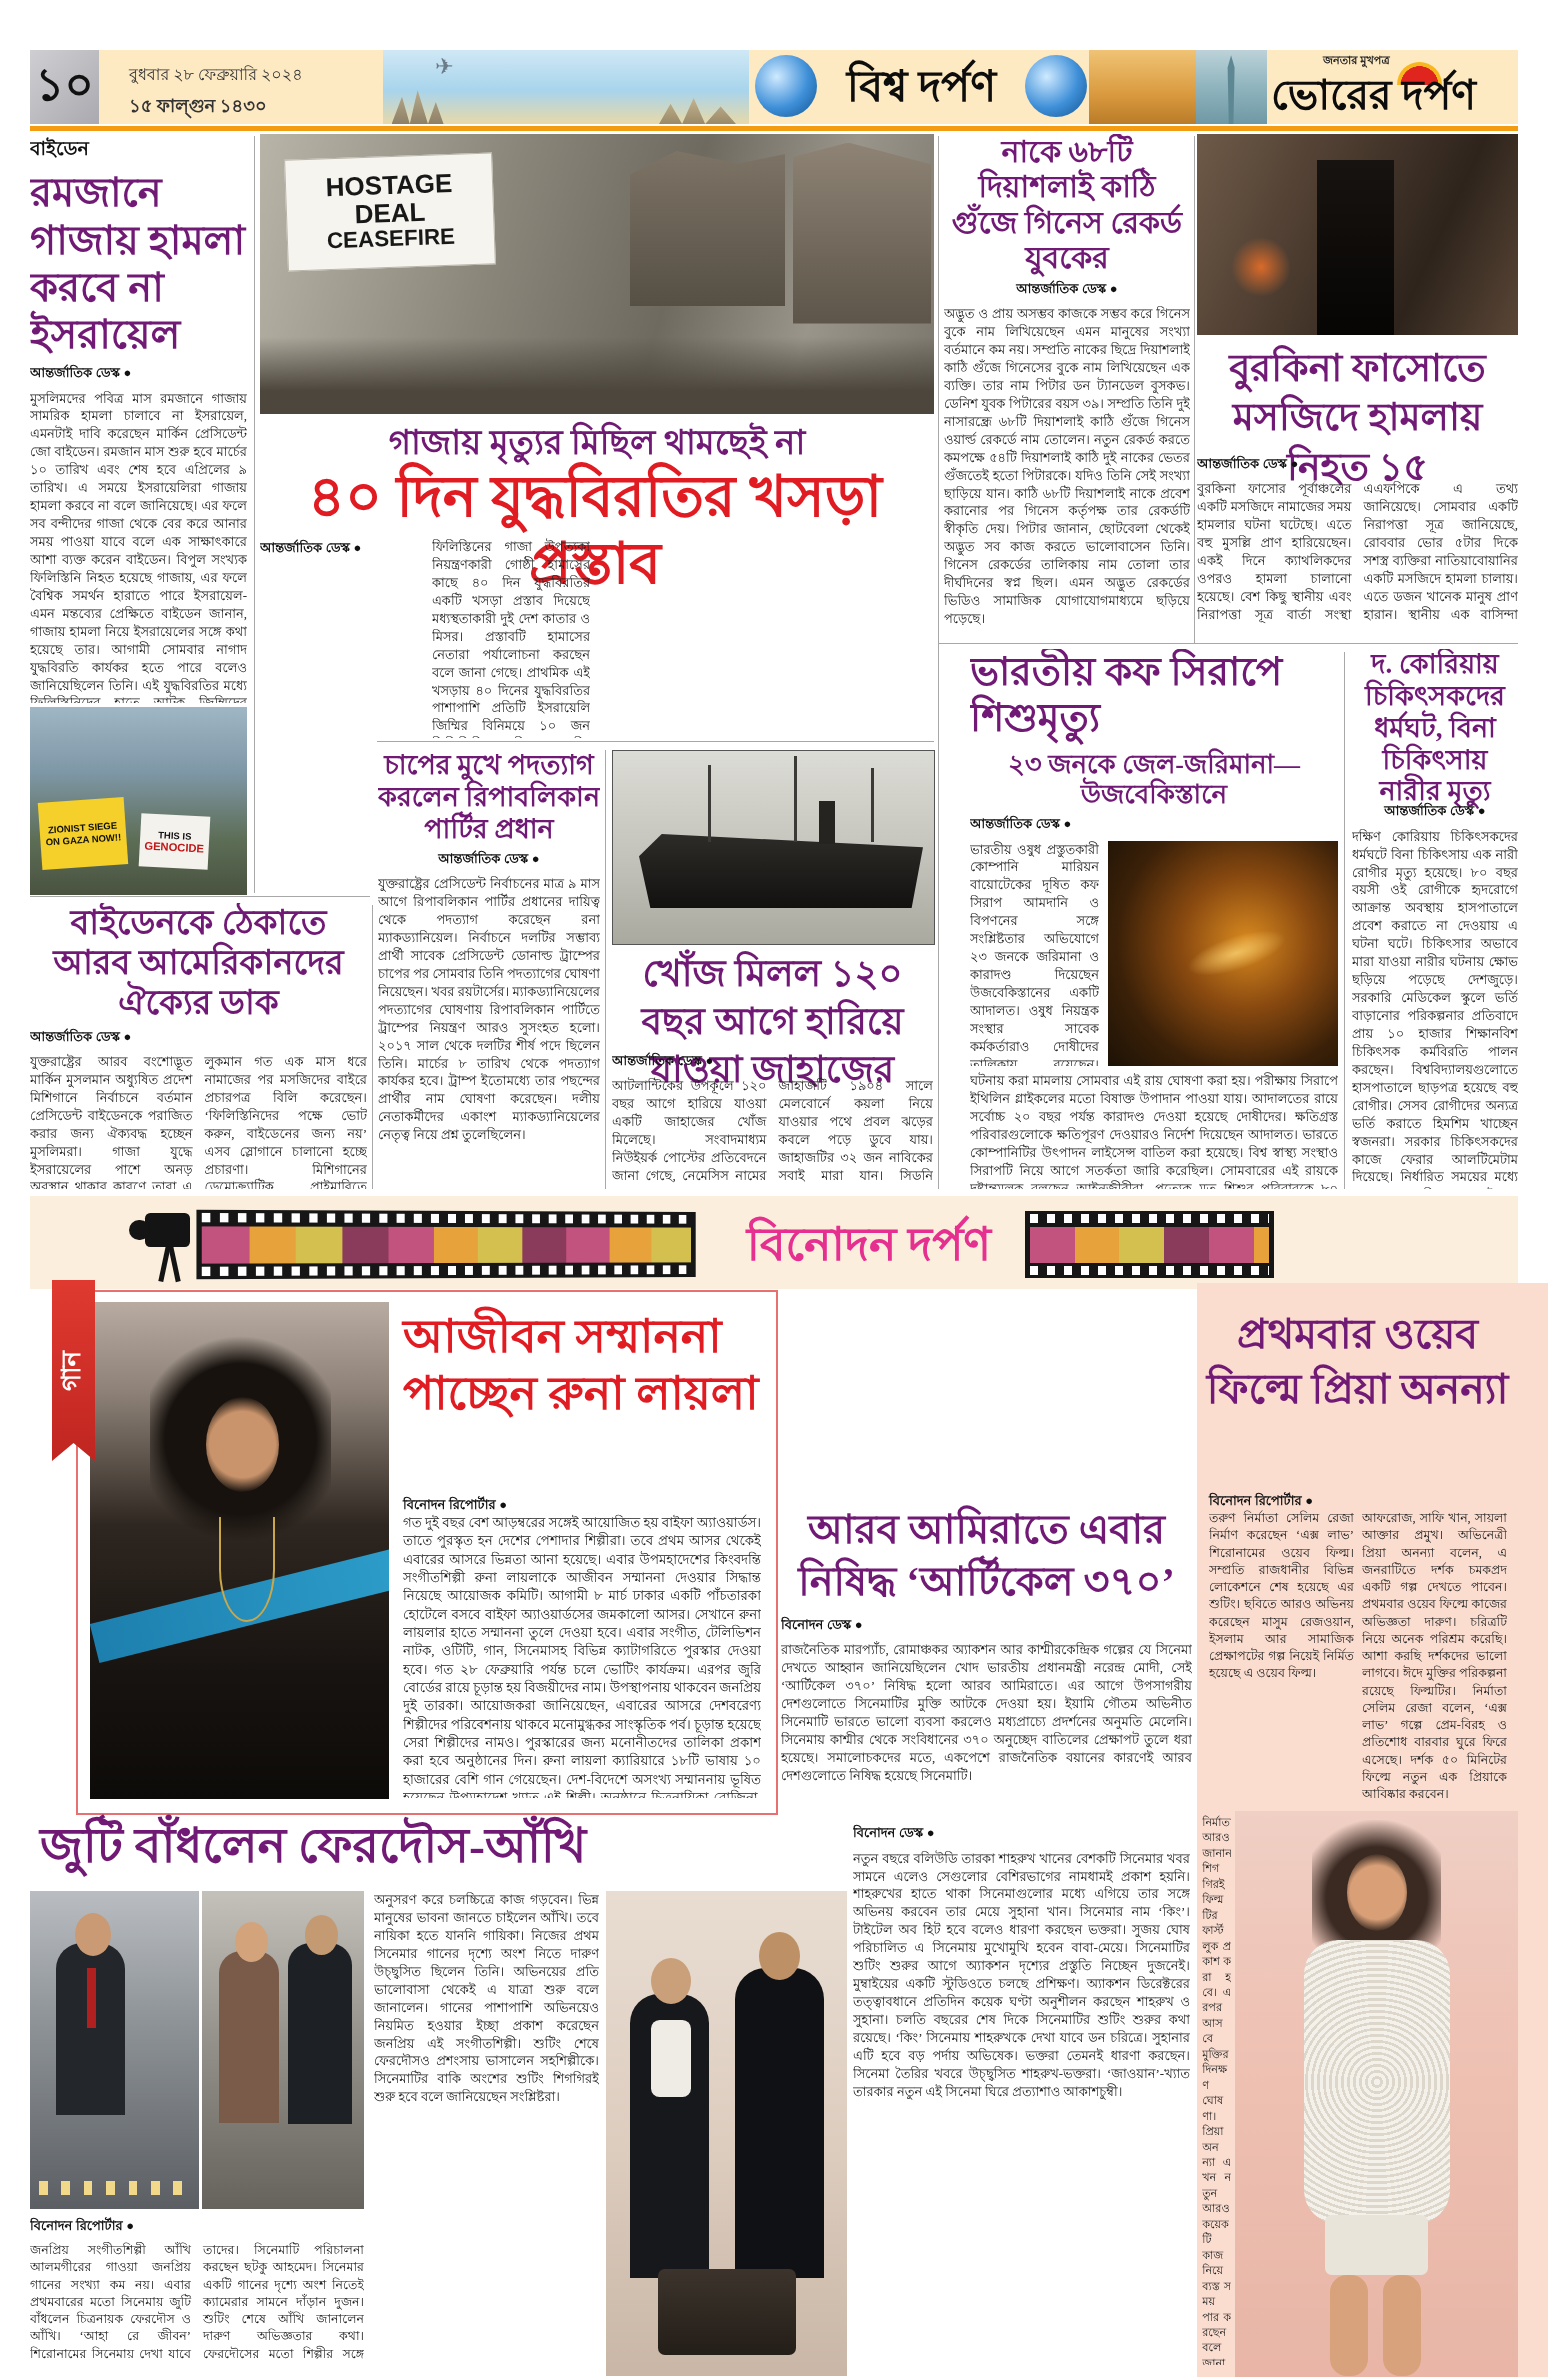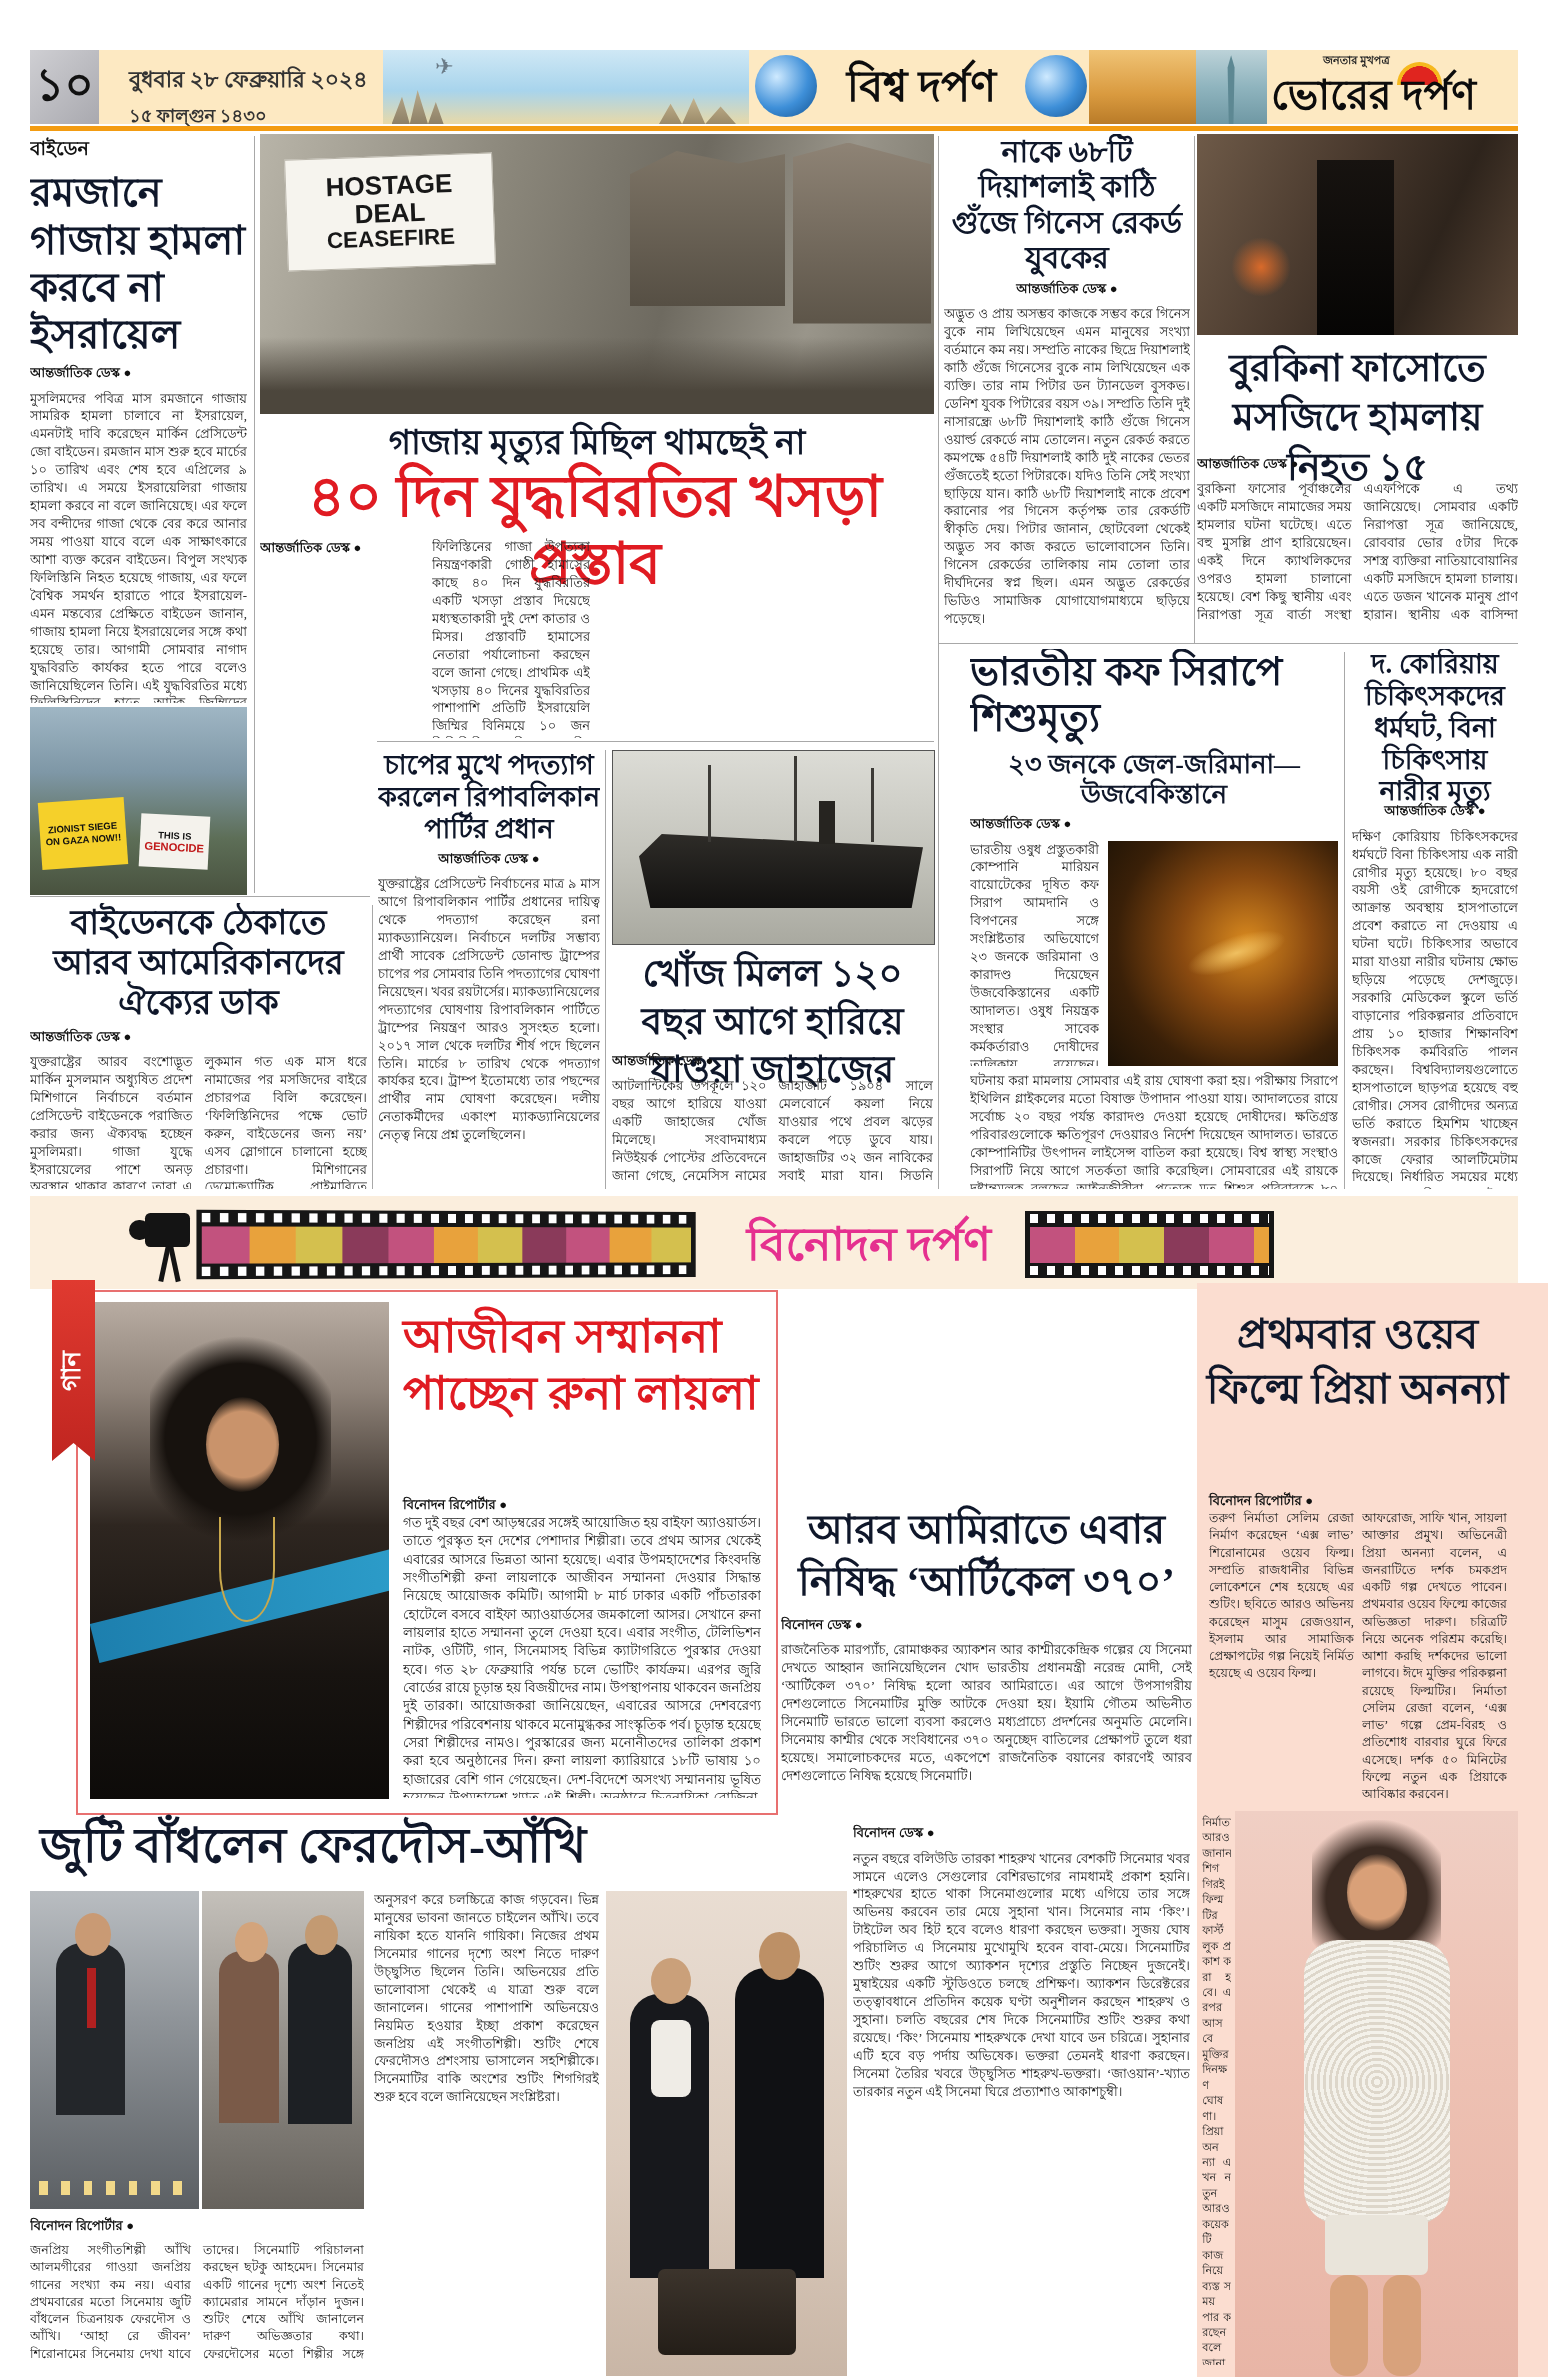--- a/index.html
+++ b/index.html
@@ -1,21 +1,21 @@
 <!DOCTYPE html>
 <html style="font-size:13.8px"><head>
 <meta charset="utf-8">
 <style>
   html,body{margin:0;padding:0;background:#e9e9e9;}
   #page{position:relative;width:1548px;height:2377px;background:#ffffff;margin:0 auto;overflow:hidden;
         font-family:"Liberation Serif", serif;color:#1c1c1c;}
   .abs{position:absolute;}
   .photo{overflow:hidden;}
   .kicker{font-weight:bold;font-size:19px;color:#111;}
-  .headline{font-weight:bold;color:#0f172a;line-height:1.18;}
+  .headline{font-weight:bold;color:#701a75;line-height:1.18;}
   .red{color:#e01b22;}
   .byline{font-weight:bold;font-size:13px;color:#111;margin:3.4px 0 5.2px 0;font-family:"Liberation Sans",sans-serif;}
   .body{font-size:13px;line-height:1.38;text-align:justify;color:#202020;overflow:hidden;}
   .ctr{text-align:center;}
   .vrule{width:0.9px;background:#a8a8a8;}
   .hrule{height:0.9px;background:#a8a8a8;}
   .cols2{column-count:2;column-gap:12px;}
   .cols4{column-count:4;column-gap:13.8px;}
   .cream{background:#fde9c2;}
   .sign{position:absolute;display:flex;align-items:center;justify-content:center;
@@ -27,21 +27,21 @@
 </head>
 <body>
 
 <div id="page">
 
   <div class="abs" style="left:30px;top:50px;width:69px;height:74px;background:linear-gradient(135deg,#cfcfd3,#a9a9af);display:flex;align-items:center;justify-content:center;">
     <span style="font-size:45px;font-weight:bold;color:#111;">১০</span>
   </div>
   <div class="abs cream" style="left:99px;top:50px;width:1419px;height:74px;"></div>
   <div class="abs" style="left:129px;top:62px;width:258px;height:52px;">
-    <div style="font-size:22px;font-weight:bold;color:#333;">বুধবার ২৮ ফেব্রুয়ারি ২০২৪</div>
+    <div style="font-size:16px;font-weight:normal;color:#333;">বুধবার ২৮ ফেব্রুয়ারি ২০২৪</div>
     <div style="font-size:18px;font-weight:bold;color:#333;margin-top:3.4px;">১৫ ফাল্গুন ১৪৩০</div>
   </div>
   <div class="abs photo" style="left:383px;top:50px;width:366px;height:74px;background:linear-gradient(180deg,#cfe8f5 0%,#a8d4ec 55%,#e8d9a8 100%);">
     <span style="position:absolute;left:52px;top:3.4px;font-size:22.4px;color:#6b7c88;">✈</span>
     <span style="position:absolute;left:8.6px;bottom:0;width:52px;height:34px;background:linear-gradient(180deg,#b9ab8d,#8d8066);clip-path:polygon(0 100%,20% 20%,35% 100%,50% 0,70% 100%,85% 35%,100% 100%);"></span>
     <span style="position:absolute;right:13px;bottom:0;width:77px;height:29px;background:linear-gradient(180deg,#c9b894,#9a8a68);clip-path:polygon(0 100%,15% 30%,30% 100%,45% 10%,60% 100%,80% 40%,100% 100%);"></span>
   </div>
   <div class="abs globe" style="left:755px;top:55px;width:62px;height:62px;"></div>
   <div class="abs ctr" style="left:819px;top:57px;width:205px;height:60px;">
     <span style="font-size:43px;font-weight:bold;color:#0d0d0d;line-height:60px;">বিশ্ব দর্পণ</span>

